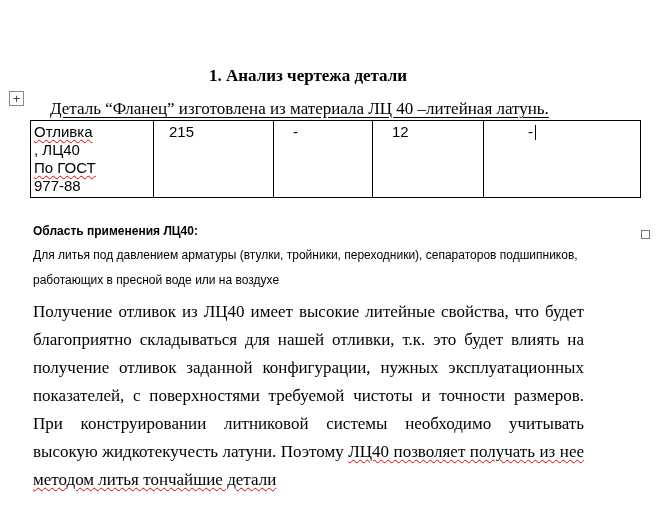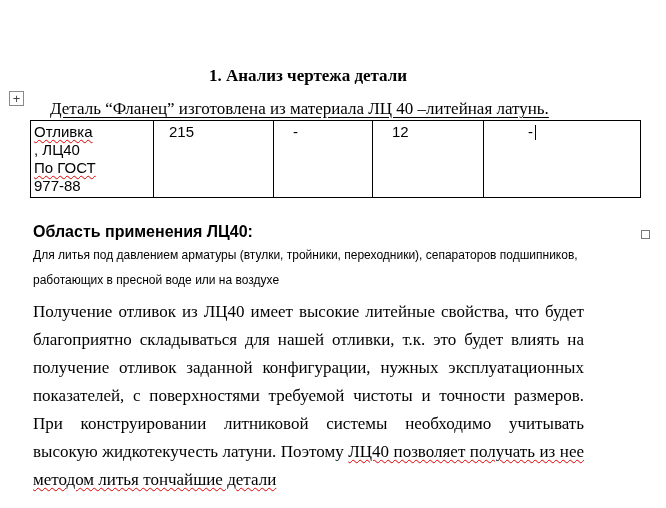--- a/index.html
+++ b/index.html
@@ -51,21 +51,21 @@
     font-family:"Liberation Sans", sans-serif;
     font-size:13px; line-height:13px; text-align:center;
   }
   .resize-handle {
     position:absolute; left:641px; top:230px; width:9px; height:9px;
     border:1px solid #7a7a7a; background:#fff;
   }
   .app-head {
     margin:22px 0 0 33px; width:560px;
     font-family:"Liberation Sans", sans-serif;
-    font-weight:bold; font-size:16px; line-height:23px;
+    font-weight:bold; font-size:12px; line-height:23px;
   }
   .app-body {
     margin-left:33px; width:558px;
     font-family:"Liberation Sans", sans-serif;
     font-size:12px; line-height:25px;
   }
   .props {
     margin-top:5px; margin-left:33px; width:551px;
     font-size:17px; line-height:28px; text-align:justify;
   }

